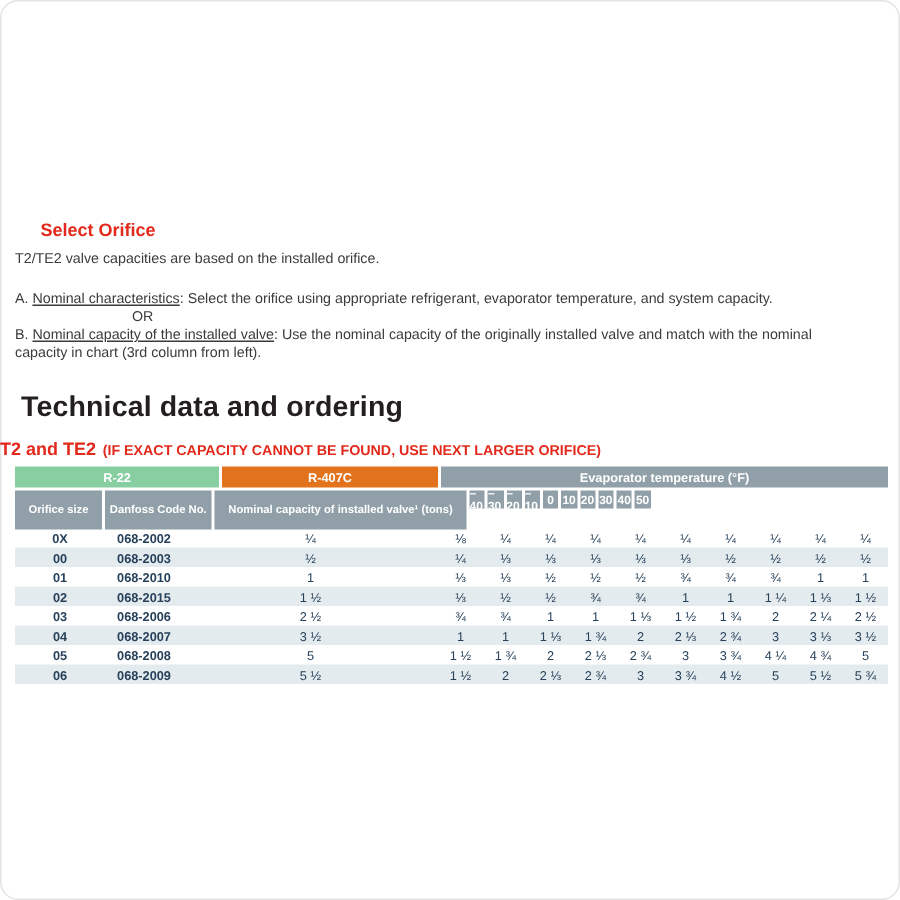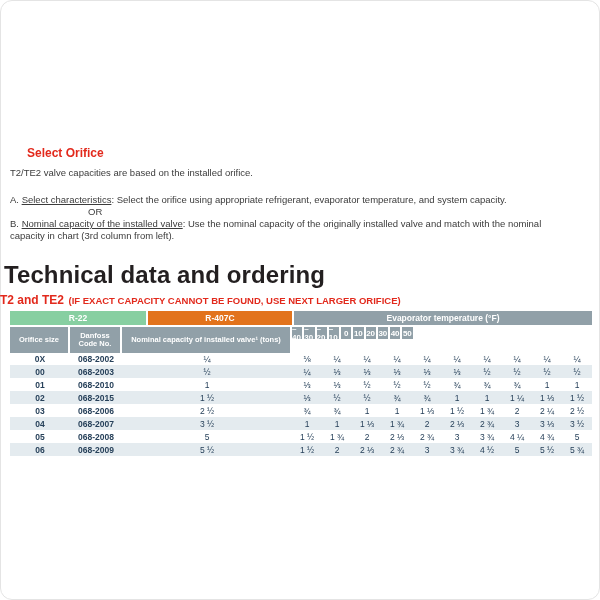--- a/index.html
+++ b/index.html
@@ -11,36 +11,36 @@
   body{font-family:"Liberation Sans", sans-serif; position:relative; overflow:hidden;}
   .frame{position:absolute;inset:0;border:1px solid #e4e4e4;border-radius:12px;pointer-events:none;}
 
   .select-heading{position:absolute;left:27px;top:146px;font-size:12px;font-weight:bold;color:var(--red);}
   .intro{position:absolute;left:10px;top:167px;width:578px;font-size:9.5px;line-height:12px;color:var(--body);}
   .method-a{position:absolute;left:10px;top:194px;width:578px;font-size:9.5px;line-height:12px;color:var(--body);}
   .or-line{position:absolute;left:88px;top:206px;font-size:9.5px;color:var(--body);}
   .method-b{position:absolute;left:10px;top:218px;width:560px;font-size:9.5px;line-height:12px;color:var(--body);}
   .u{text-decoration:underline;}
 
-  .tech-heading{position:absolute;left:4px;top:261px;font-size:24px;font-weight:bold;color:var(--heading);letter-spacing:.1px;}
+  .tech-heading{position:absolute;left:14px;top:261px;font-size:19px;font-weight:bold;color:var(--heading);letter-spacing:.1px;}
   .sub-line{position:absolute;left:0;top:290px;width:578px;}
   .sub-main{font-size:12px;font-weight:bold;color:var(--red);}
   .sub-note{font-size:9.5px;font-weight:bold;color:var(--red);}
 
   .dtable{position:absolute;left:10px;top:311px;width:582px;font-size:8.5px;color:var(--navy);}
   .hrow1{display:flex;height:14px;margin-bottom:2px;}
   .hrow1 .cell{color:#fff;font-weight:bold;font-size:8.5px;display:flex;align-items:center;justify-content:center;}
   .cell-r22{width:136px;background:var(--green);}
   .cell-r407c{width:144px;background:var(--orange);margin-left:2px;text-align:right;}
   .cell-evap{flex:1;background:var(--gray);margin-left:2px;font-size:8px;}
 
   .hrow2{display:flex;height:24px;margin-bottom:1px;}
   .hcell{background:var(--gray);color:#fff;font-weight:bold;display:flex;align-items:center;justify-content:center;text-align:center;line-height:8.5px;font-size:7.5px;padding:13px 2px;}
   .hc1{width:58px;}
-  .hc2{width:50px;margin-left:2px;}
+  .hc2{width:71px;margin-left:2px;}
   .hc3{width:168px;margin-left:2px;}
   .hright{flex:1;margin-left:2px;display:flex;flex-direction:row;}
   .temps-row{display:flex;height:12px;}
   .temp-cell{flex:1;background:var(--gray);color:#fff;font-weight:bold;font-size:8px;display:flex;align-items:center;justify-content:center;margin-left:2px;}
   .temp-cell:first-child{margin-left:0;}
   .rated-band{height:11px;margin-top:1px;background:var(--gray);color:#fff;font-weight:bold;font-size:8px;display:flex;align-items:center;justify-content:center;}
 
   .tbody .data-row{display:flex;height:13px;align-items:center;}
   .tbody .data-row.shaded{background:var(--shade);}
   .dc{display:flex;align-items:center;justify-content:center;height:100%;}
@@ -53,21 +53,21 @@
 <body>
 
 <div class="frame"></div>
 
 <h3 class="select-heading">Select Orifice</h3>
 
 <div class="intro">
   <div>T2/TE2 valve capacities are based on the installed orifice.</div>
 </div>
 
-<p class="method-a"><span>A. </span><span class="u">Select characteristics</span><span>: Select the orifice using appropriate refrigerant, evaporator temperature, and system capacity.</span></p>
+<p class="method-a"><span>A. </span><span class="u">Nominal characteristics</span><span>: Select the orifice using appropriate refrigerant, evaporator temperature, and system capacity.</span></p>
 
 <p class="or-line">OR</p>
 
 <p class="method-b"><span>B. </span><span class="u">Nominal capacity of the installed valve</span><span>: Use the nominal capacity of the originally installed valve and match with the nominal capacity in chart (3rd column from left).</span></p>
 
 <h1 class="tech-heading">Technical data and ordering</h1>
 
 <div class="sub-line">
   <span class="sub-main">T2 and TE2</span>
   <span class="sub-note">(IF EXACT CAPACITY CANNOT BE FOUND, USE NEXT LARGER ORIFICE)</span>

